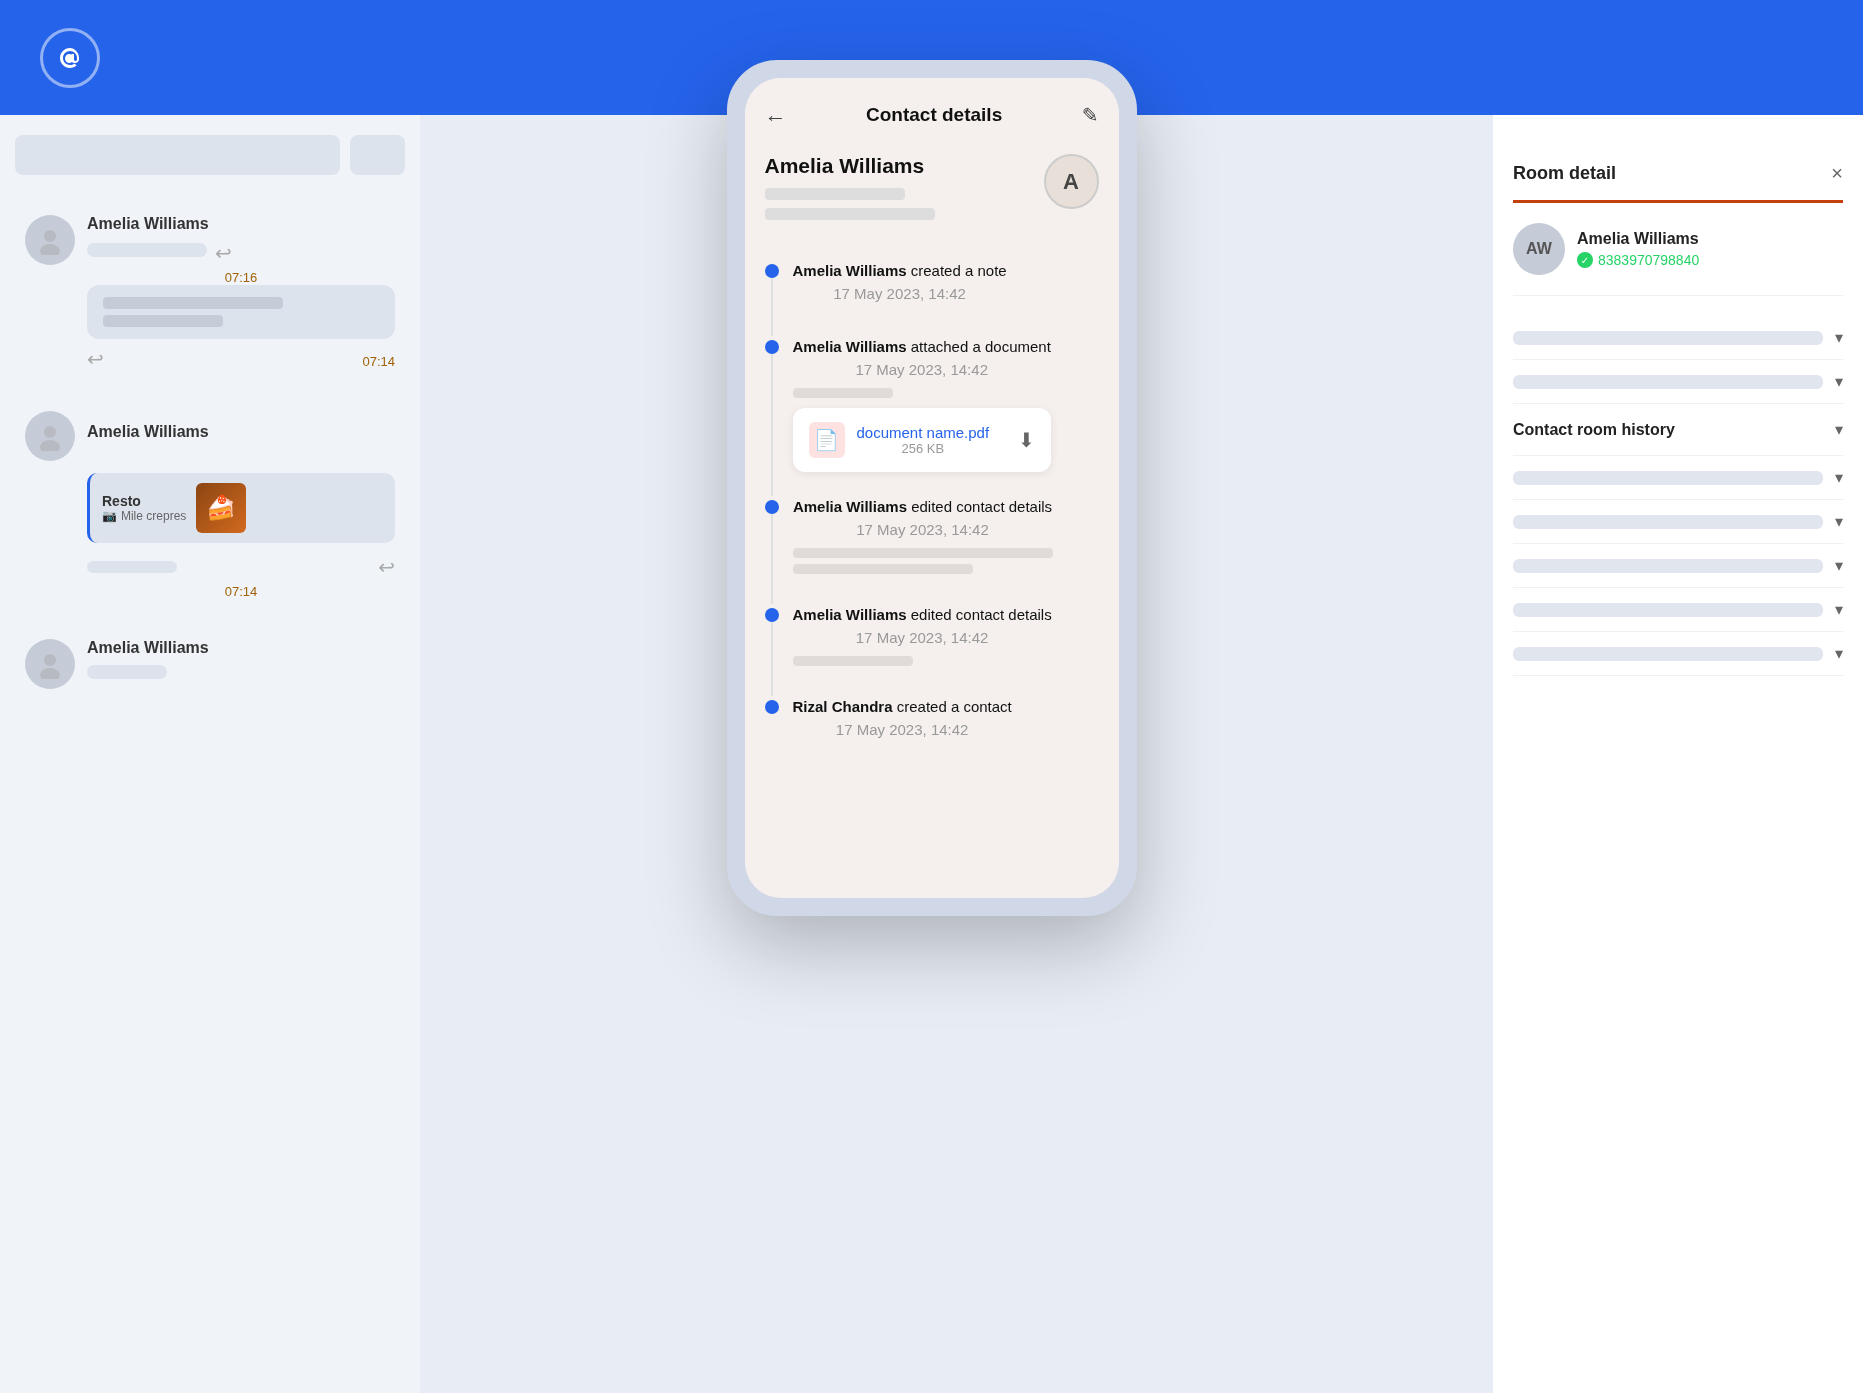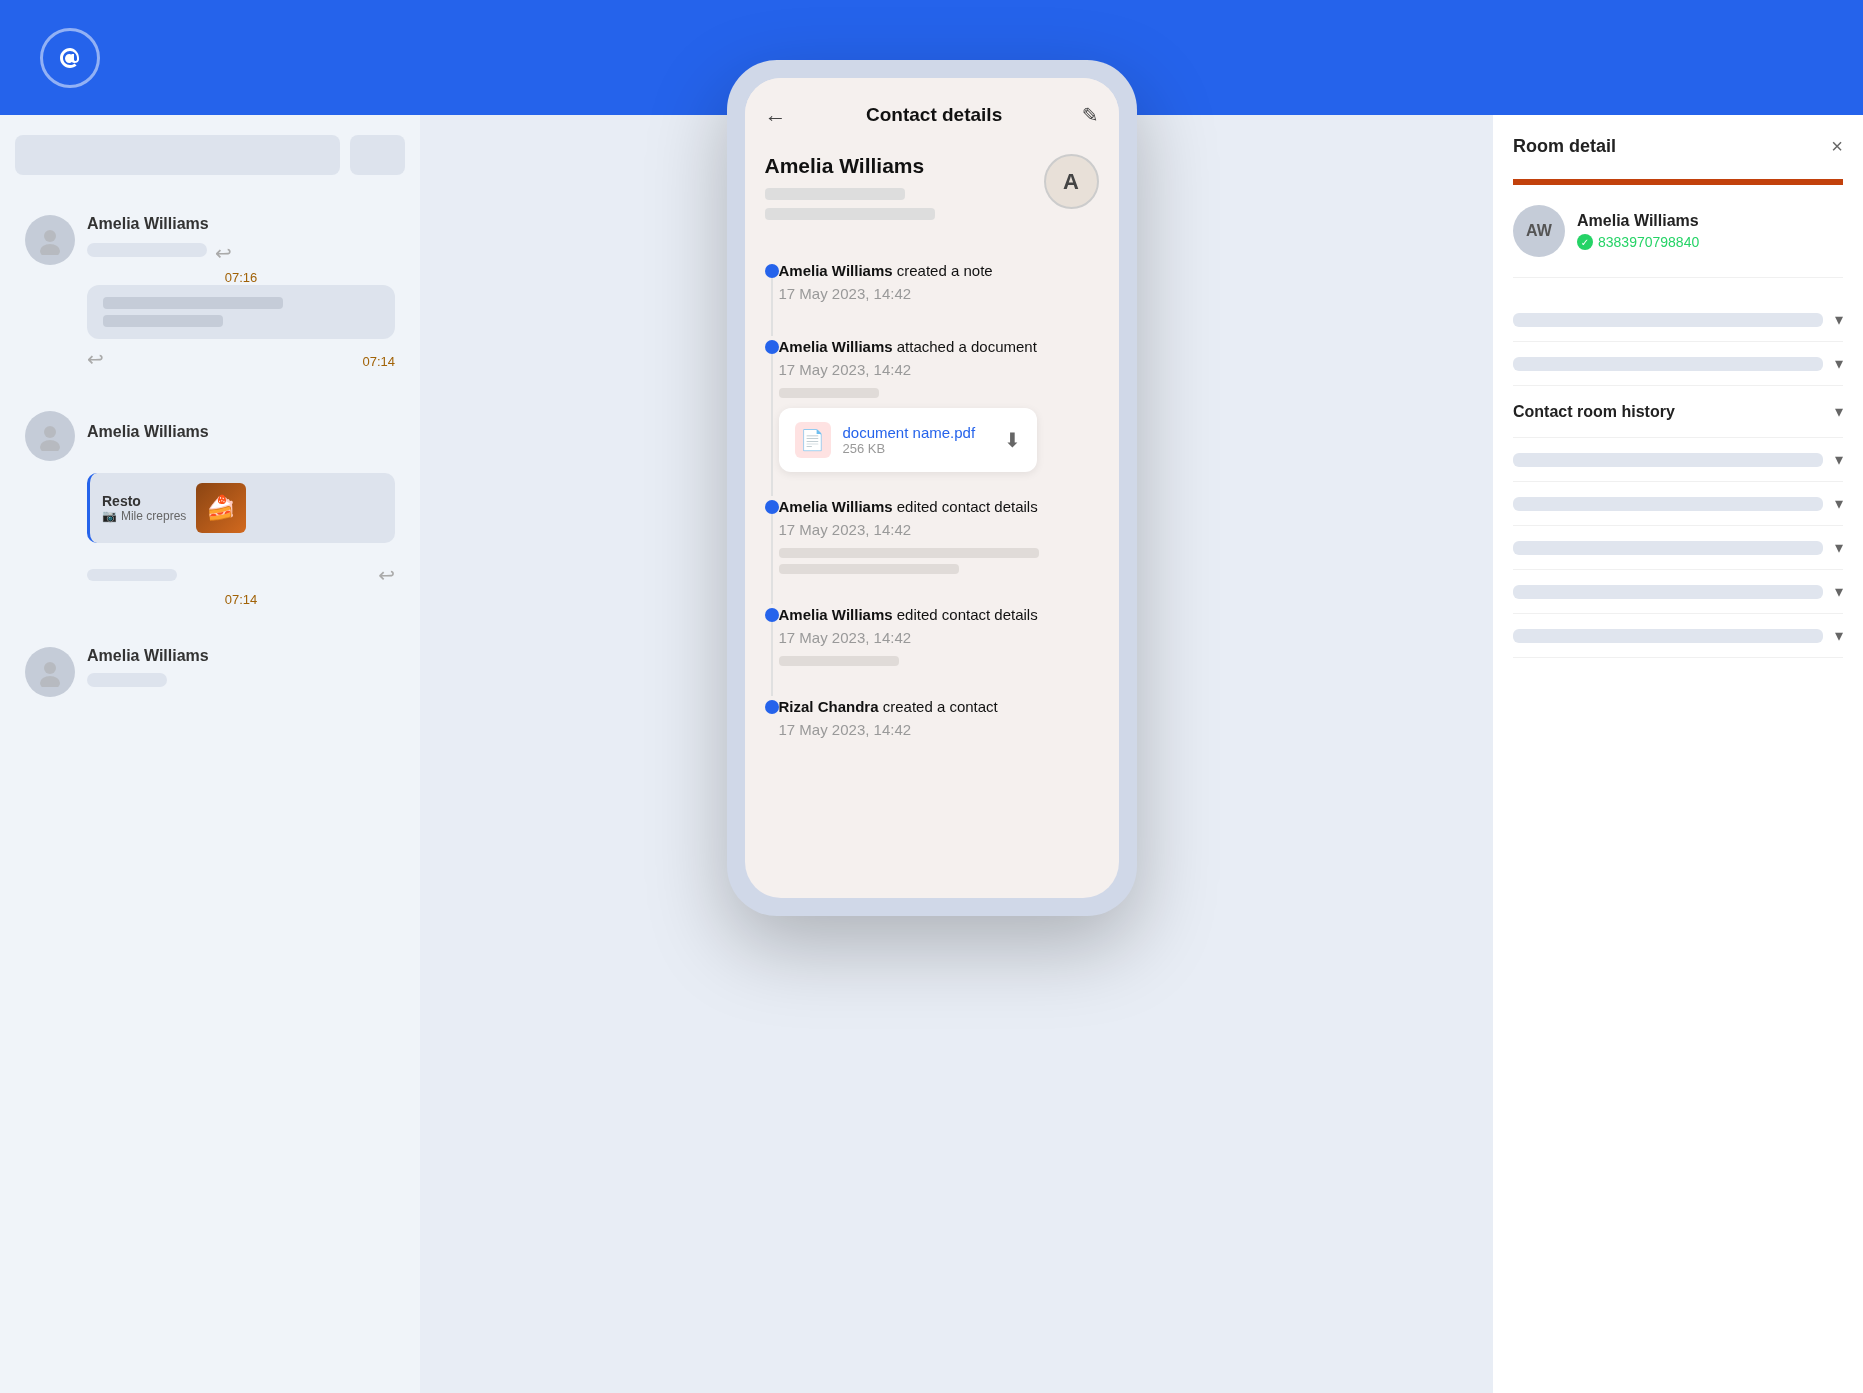--- a/index.html
+++ b/index.html
@@ -125,21 +125,21 @@
 
     
     .bg-resto-card {
       background: #dde3ed;
       border-radius: 10px;
       padding: 10px 12px;
       display: flex;
       align-items: center;
       gap: 10px;
       border-left: 3px solid #2563eb;
-      margin-bottom: 20px;
+      margin-bottom: 12px;
     }
     .bg-resto-img {
       width: 50px; height: 50px;
       border-radius: 6px;
       background: linear-gradient(135deg, #8B4513, #d2691e);
       flex-shrink: 0;
       display: flex; align-items: center; justify-content: center;
       font-size: 24px;
     }
     .bg-resto-title { font-weight: 600; color: #333; font-size: 14px; }
@@ -153,22 +153,23 @@
       width: 370px;
       height: calc(1393px - 115px);
       background: white;
       padding: 20px;
     }
     .room-detail-header {
       display: flex;
       justify-content: space-between;
       align-items: center;
       margin-bottom: 20px;
-      padding-bottom: 21px;
-      border-bottom: 6px solid #c2410c;
+      padding-bottom: 15px;
+      border-bottom: 3px solid #c2410c;
+      margin-top: 27px;
     }
     .room-detail-title {
       font-size: 18px;
       font-weight: 600;
       color: #222;
     }
     .room-close-btn {
       font-size: 20px;
       color: #666;
       cursor: pointer;
@@ -316,22 +317,24 @@
       font-size: 22px;
       font-weight: 700;
       color: #444;
     }
     .phone-activity-feed {
       padding: 16px 20px;
       overflow-y: auto;
     }
     .activity-item {
       display: flex;
+      gap: 14px;
       margin-bottom: 24px;
       position: relative;
+      text-align: center;
     }
     .activity-dot {
       width: 14px; height: 14px;
       border-radius: 50%;
       background: #2563eb;
       flex-shrink: 0;
       margin-top: 4px;
     }
     .activity-line {
       position: absolute;

